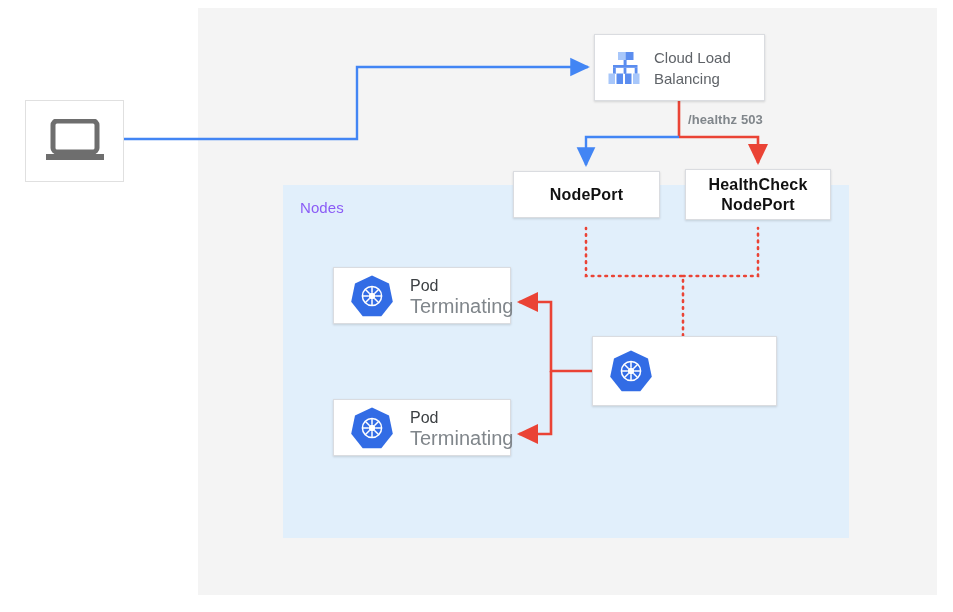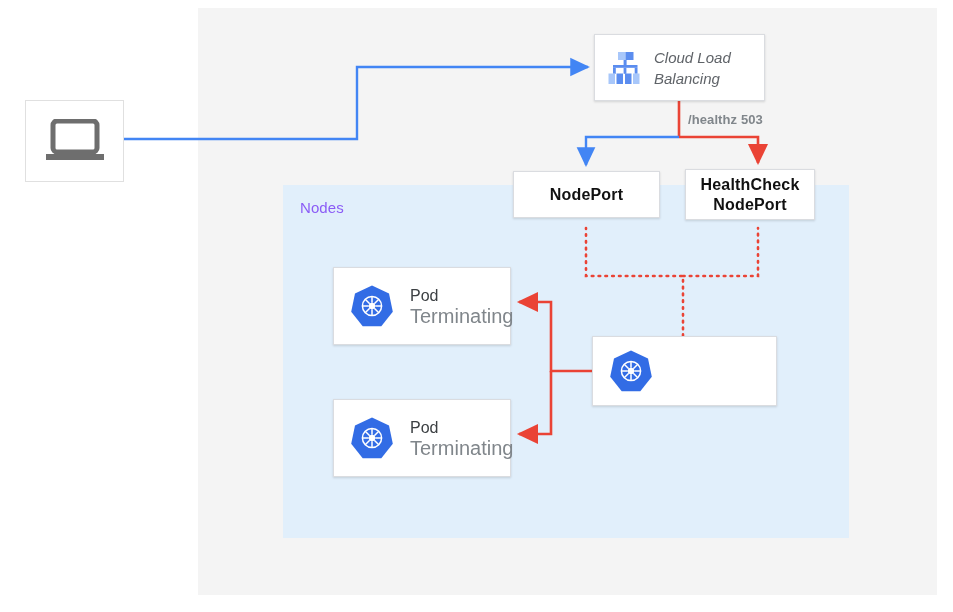--- a/index.html
+++ b/index.html
@@ -71,43 +71,42 @@
     justify-content: flex-start;
     padding-left: 12px;
     gap: 11px;
   }
   .clb-icon { width: 36px; height: 32px; flex: none; }
   .clb-text {
     font-size: 15px;
     color: #5f6368;
     line-height: 21px;
     white-space: pre-line;
-    font-style: italic;
   }
 
   
   .nodeport-box {
     left: 513px; top: 171px; width: 147px; height: 47px;
   }
   .hc-nodeport-box {
-    left: 685px; top: 169px; width: 130px; height: 51px;
+    left: 685px; top: 169px; width: 146px; height: 51px;
   }
   .np-text {
     font-size: 16px;
     font-weight: bold;
     color: #111111;
     text-align: center;
     line-height: 20px;
     white-space: pre-line;
     letter-spacing: .2px;
   }
 
   
   .pod-box {
-    left: 333px; width: 178px; height: 78px;
+    left: 333px; width: 178px; height: 57px;
     justify-content: flex-start;
     padding-left: 16px;
     gap: 16px;
   }
   .pod-1 { top: 267px; }
   .pod-2 { top: 399px; }
 
   
   .kp-box {
     left: 592px; top: 336px; width: 185px; height: 70px;

